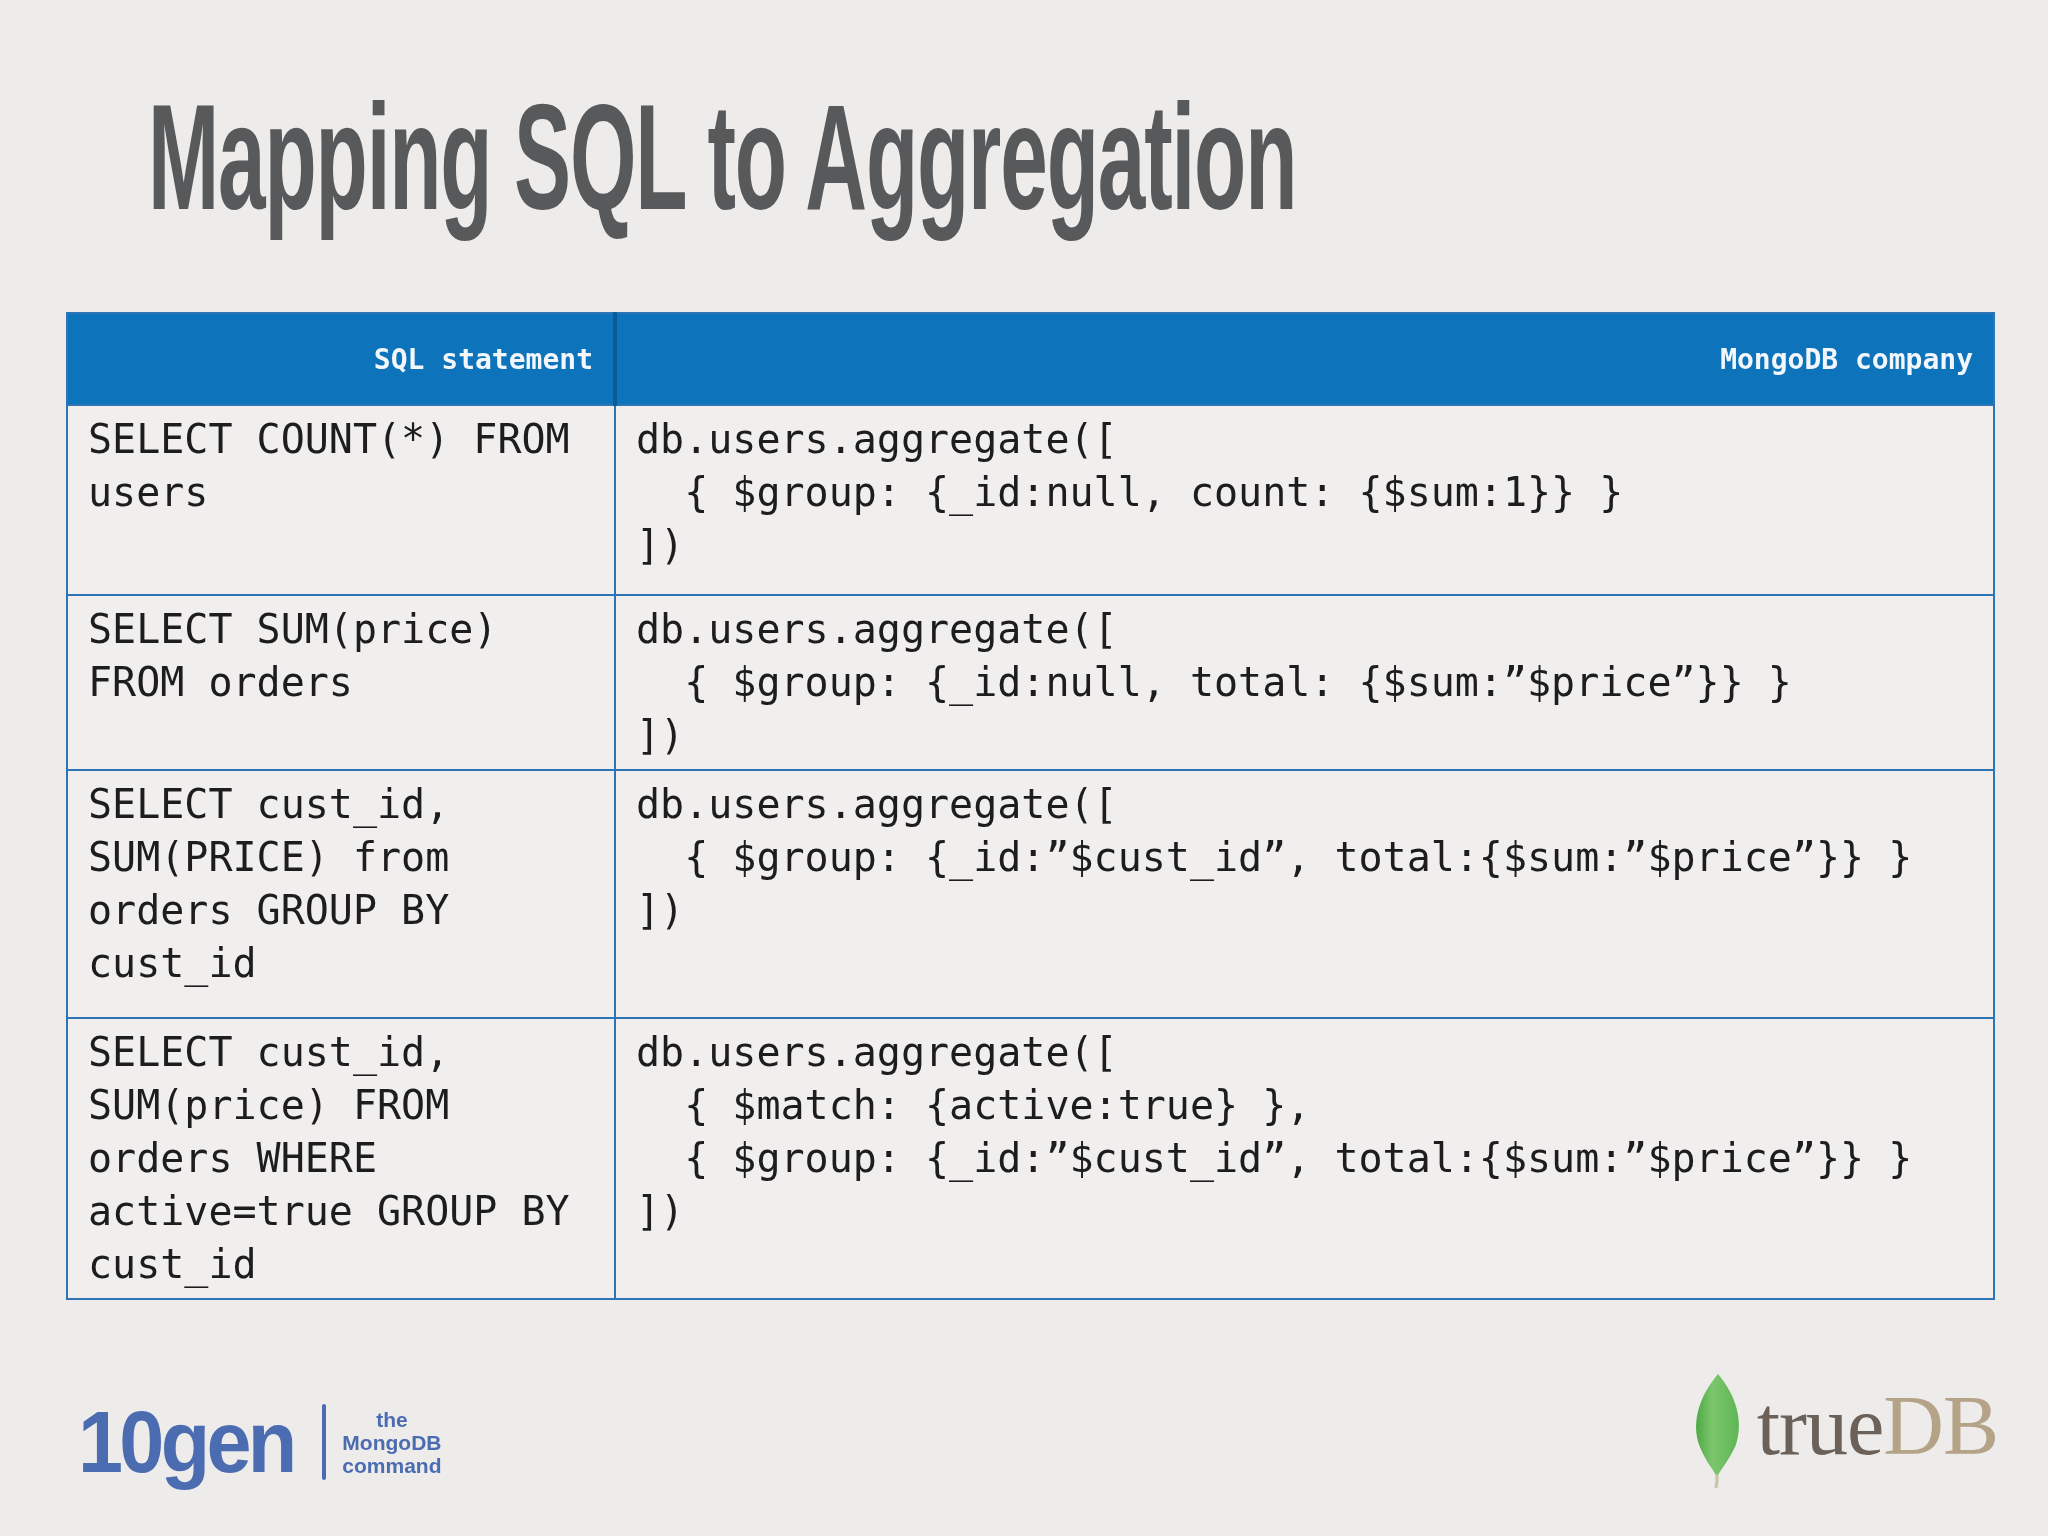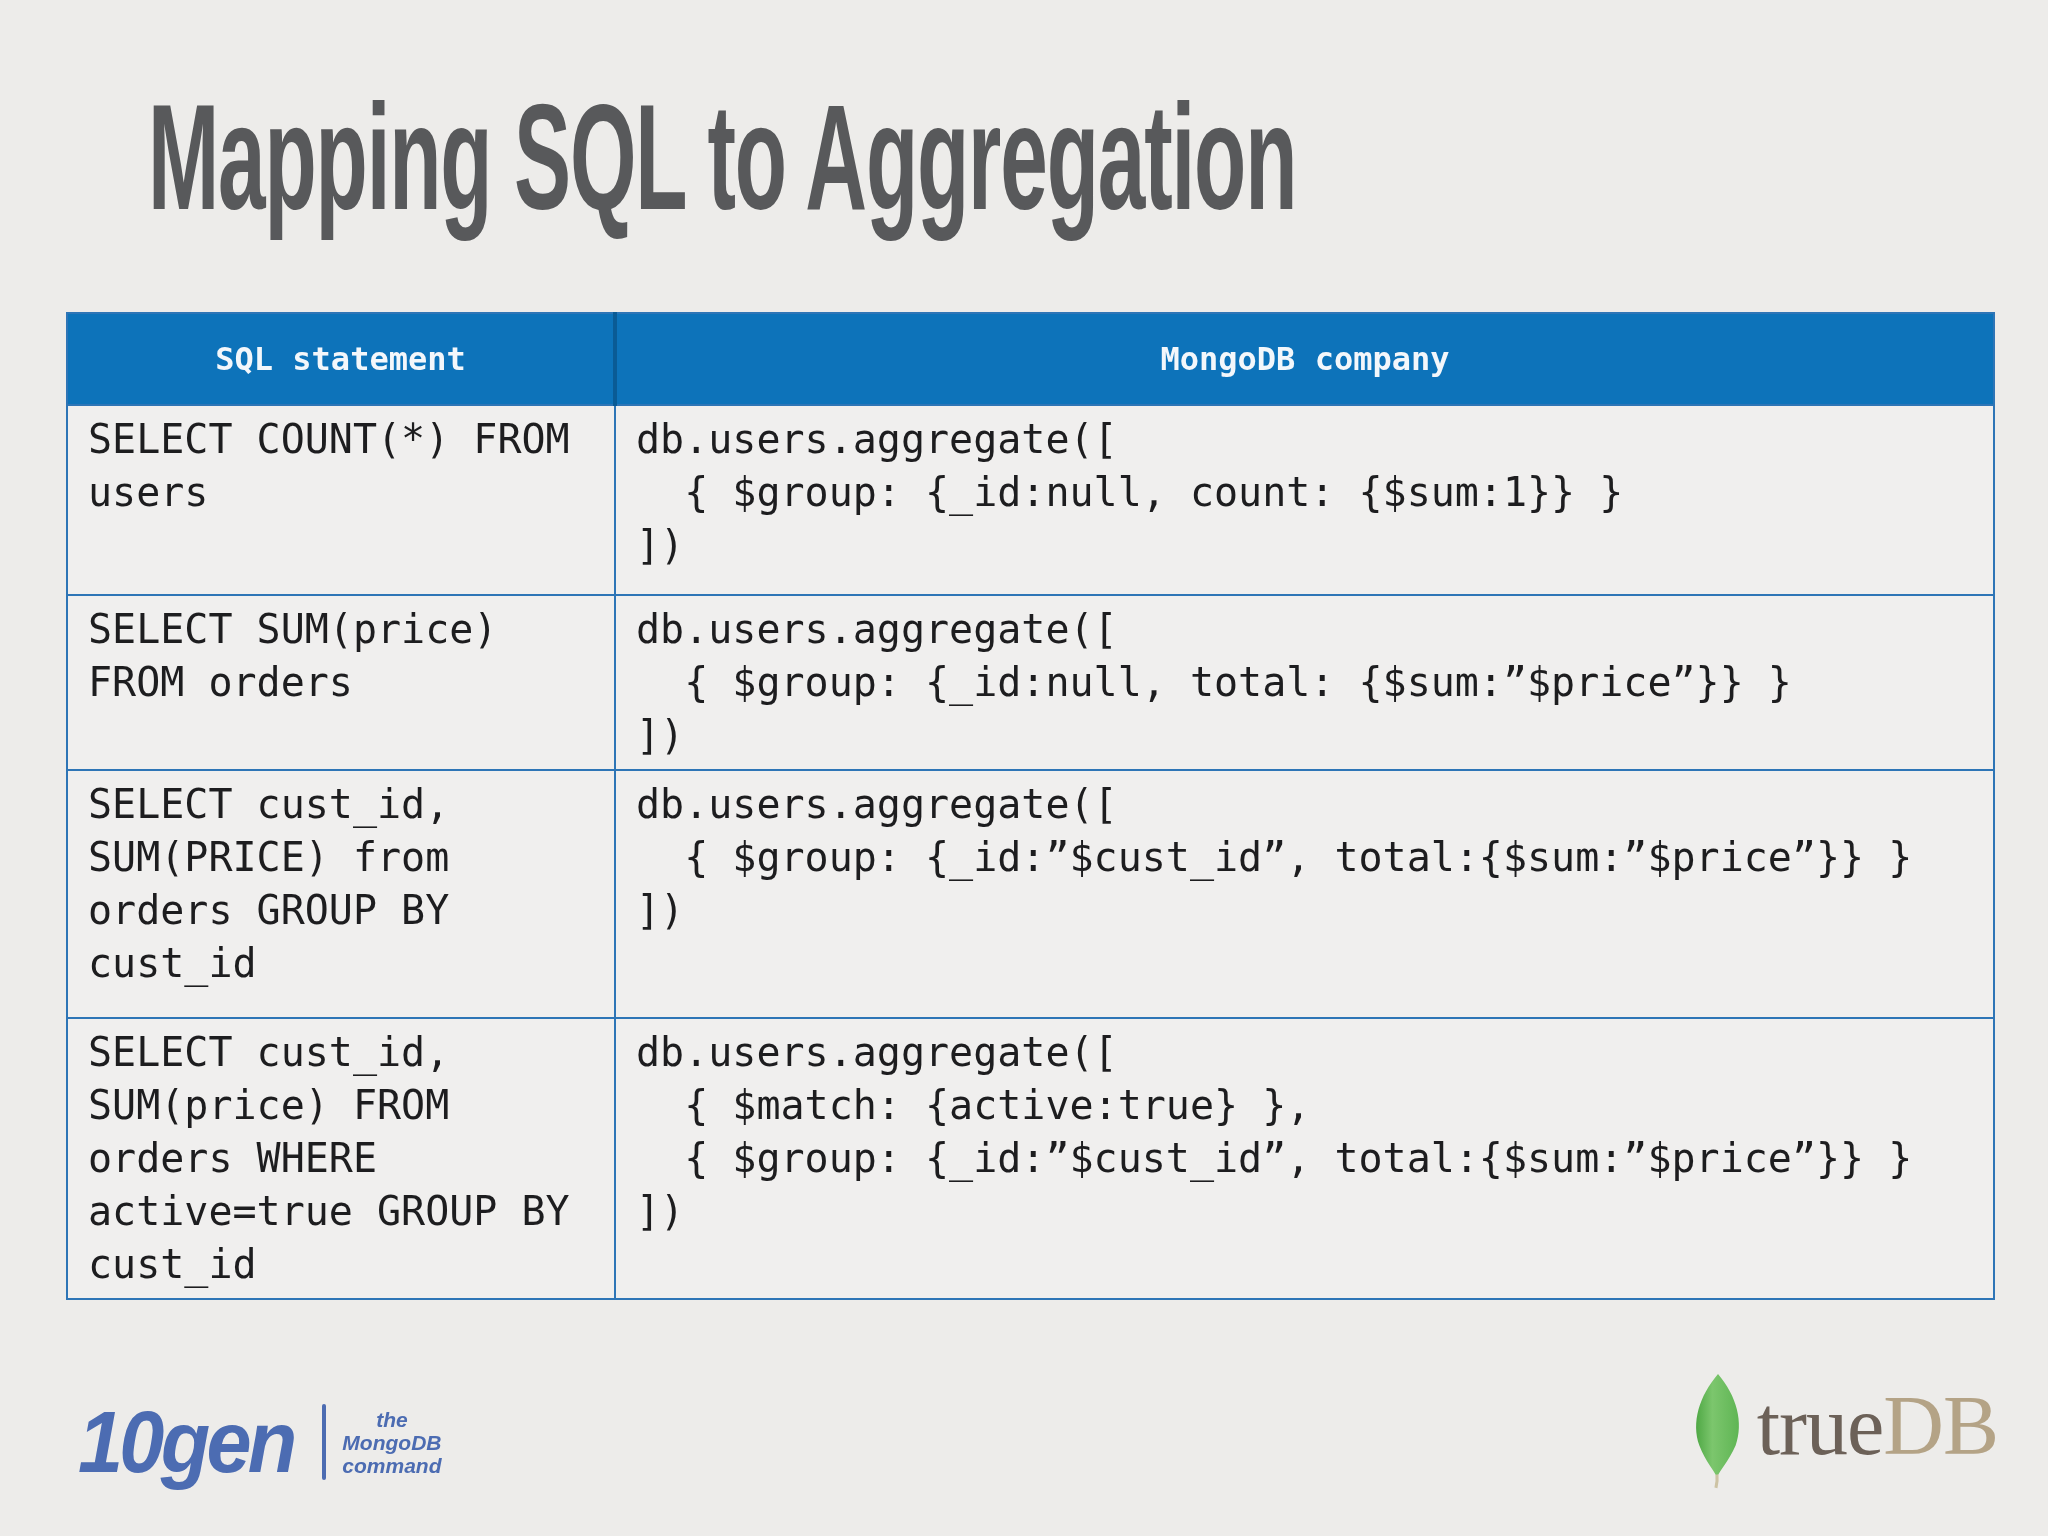--- a/index.html
+++ b/index.html
@@ -32,41 +32,41 @@
 
   
   table.map-table{
     position:absolute;left:66px;top:312px;width:1929px;
     border-collapse:collapse;table-layout:fixed;
     font-family:"DejaVu Sans Mono","Liberation Mono",monospace;
   }
   col.c-sql{width:548px;}
   .map-table th{
     background:var(--headerBg);color:var(--headerText);
-    font-size:32px;font-weight:bold;text-align:center;
+    font-size:28px;font-weight:bold;text-align:right;
     height:92px;padding:0 20px;vertical-align:middle;
     border:2px solid var(--tableBorder);
   }
   .map-table th.col-mongo{border-left:4px solid var(--headerDivider);}
   .map-table td{
     background:var(--cellBg);color:var(--codeText);
     font-size:40px;line-height:53px;
     padding:7px 20px;vertical-align:top;
     border:2px solid var(--tableBorder);
     white-space:pre;overflow:hidden;
   }
   tr.r0 td{height:190px;}
   tr.r1 td{height:140px;}
   tr.r2 td{height:248px;}
   tr.r3 td{height:277px;}
 
   
   .tengen{
     position:absolute;left:78px;top:1398px;
-    display:flex;align-items:center;color:var(--tengenBlue);font-style:italic;
+    display:flex;align-items:center;color:var(--tengenBlue);
   }
   .tengen-word{
     font-size:88px;font-weight:bold;letter-spacing:-4px;line-height:1;
     display:inline-block;transform:scaleX(0.92);transform-origin:left center;
   }
   .tengen-bar{
     width:4px;height:76px;background:var(--tengenBlue);
     margin:0 16px 0 10px;border-radius:2px;
   }
   .tengen-tag{display:flex;flex-direction:column;justify-content:center;align-items:center;}

